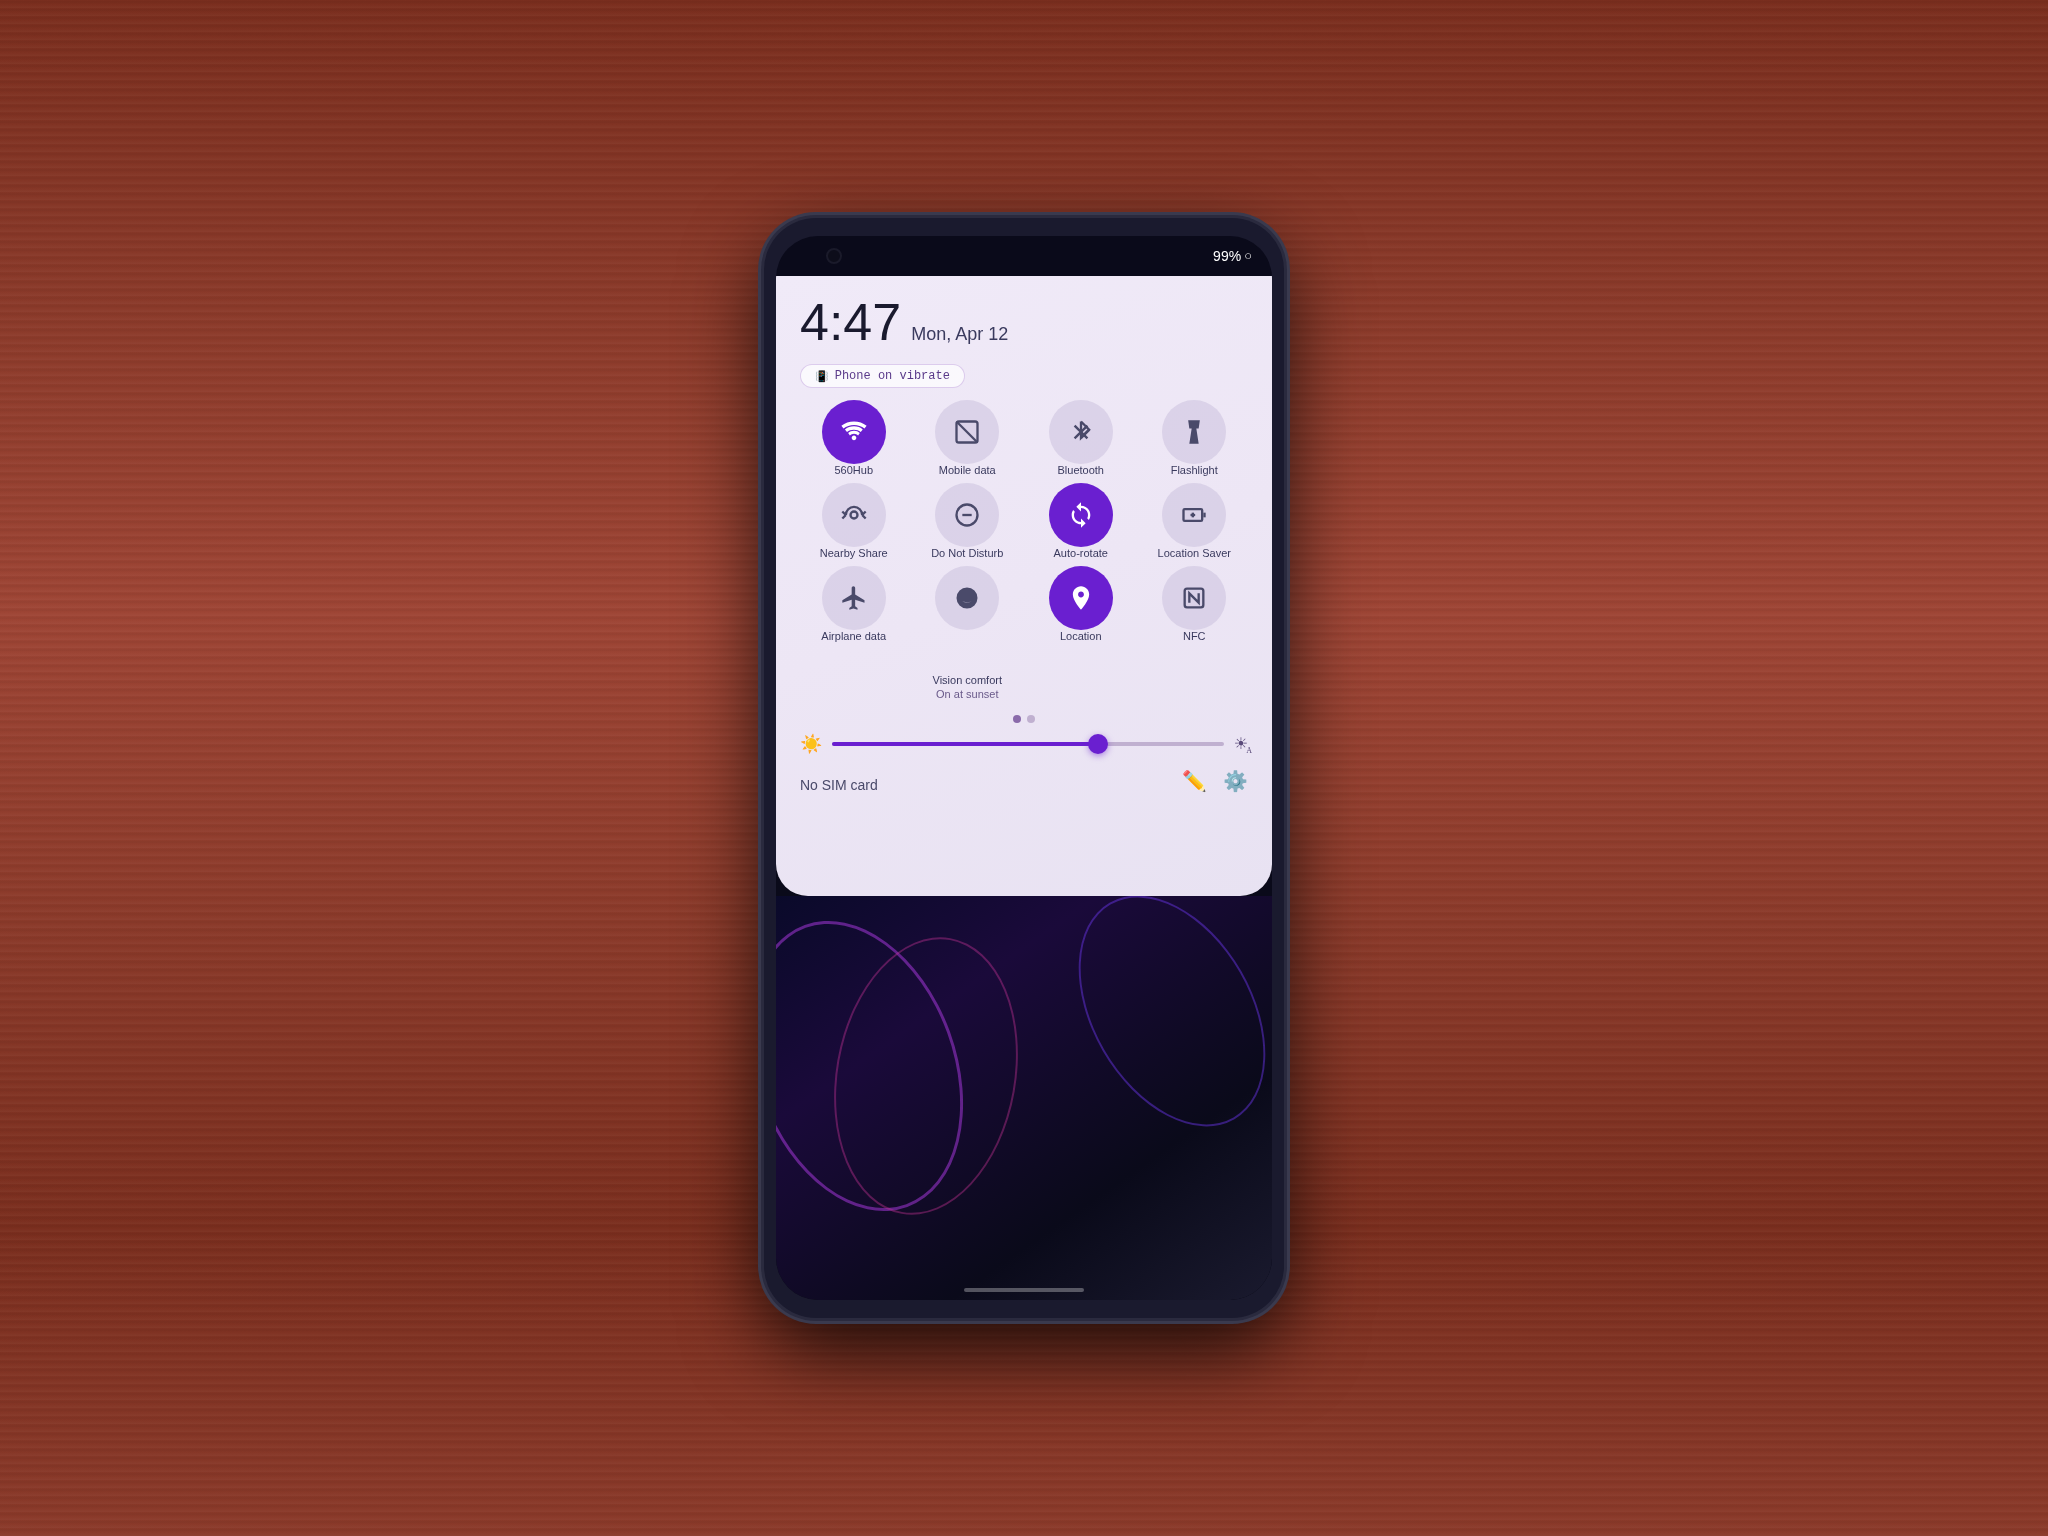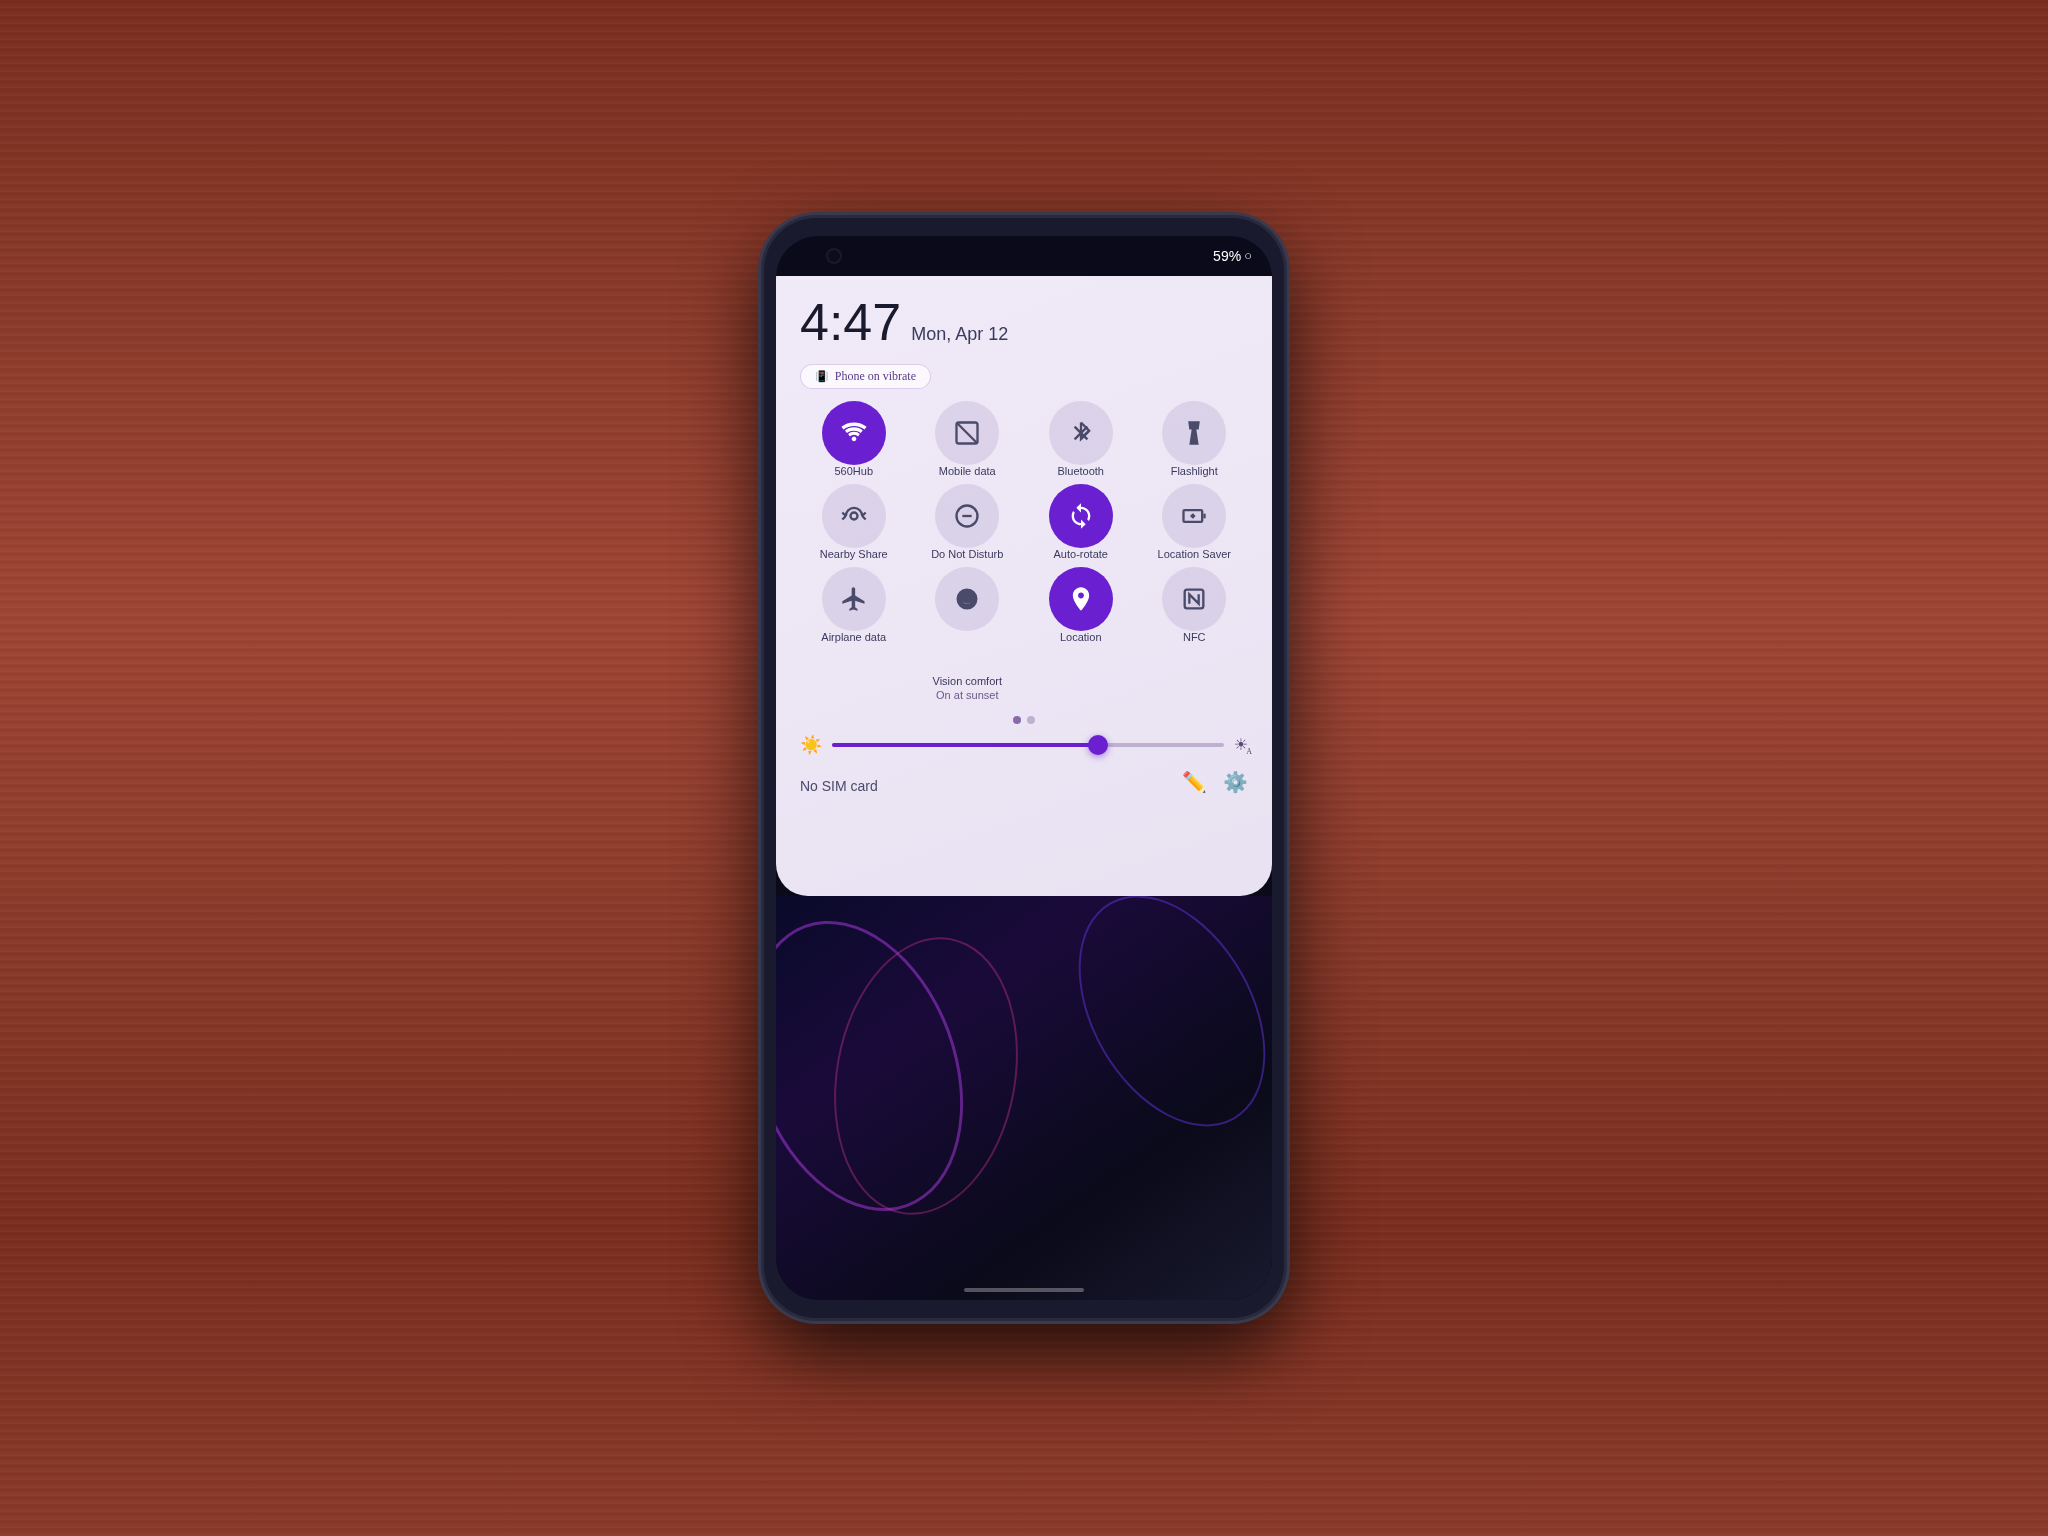--- a/index.html
+++ b/index.html
@@ -145,21 +145,21 @@
       border-radius: 20px;
       padding: 4px 14px;
       margin-top: 6px;
       margin-bottom: 12px;
       width: fit-content;
     }
 
     .vibrate-pill-text {
       font-size: 12px;
       color: #5a3a8a;
-      font-family: Liberation Serif, serif;
+      font-family: Liberation Mono, monospace;
     }
 
     .vibrate-icon {
       font-size: 11px;
       color: #7a5aaa;
     }
 
     
     .tiles-grid {
       display: grid;
@@ -359,21 +359,21 @@
 <body>
 
 <div class="wood-bg"></div>
 
 <div class="phone">
   <div class="phone-screen">
 
     <div class="camera-hole"></div>
 
     <div class="status-bar">
-      <span class="battery-text">59%</span>
+      <span class="battery-text">99%</span>
       <span style="color:white; font-size:13px; margin-left:3px;">○</span>
     </div>
 
     <div class="notification-panel">
 
       <div class="time-section">
         <div class="time-row">
           <span class="time-display">4:47</span>
           <span class="date-display">Mon, Apr 12</span>
         </div>

